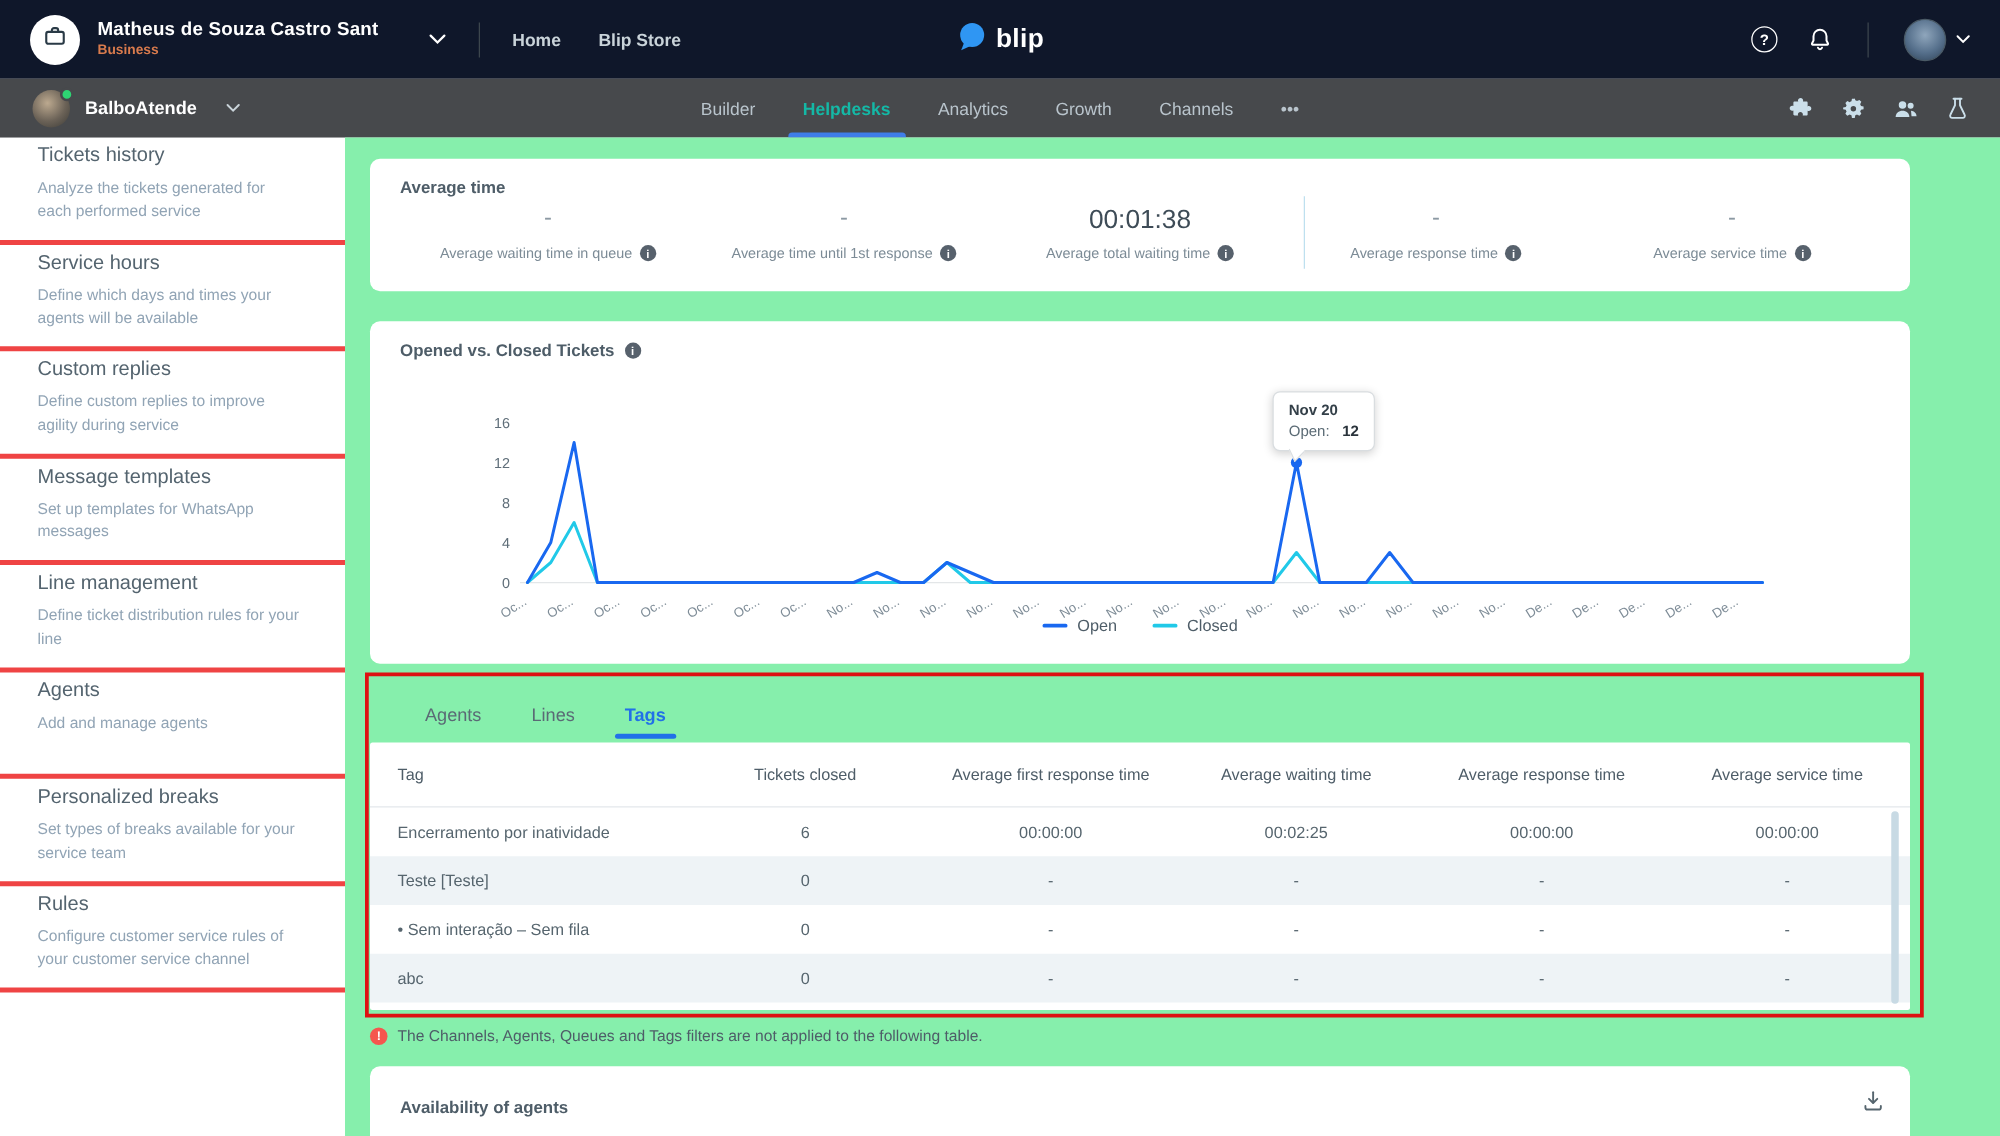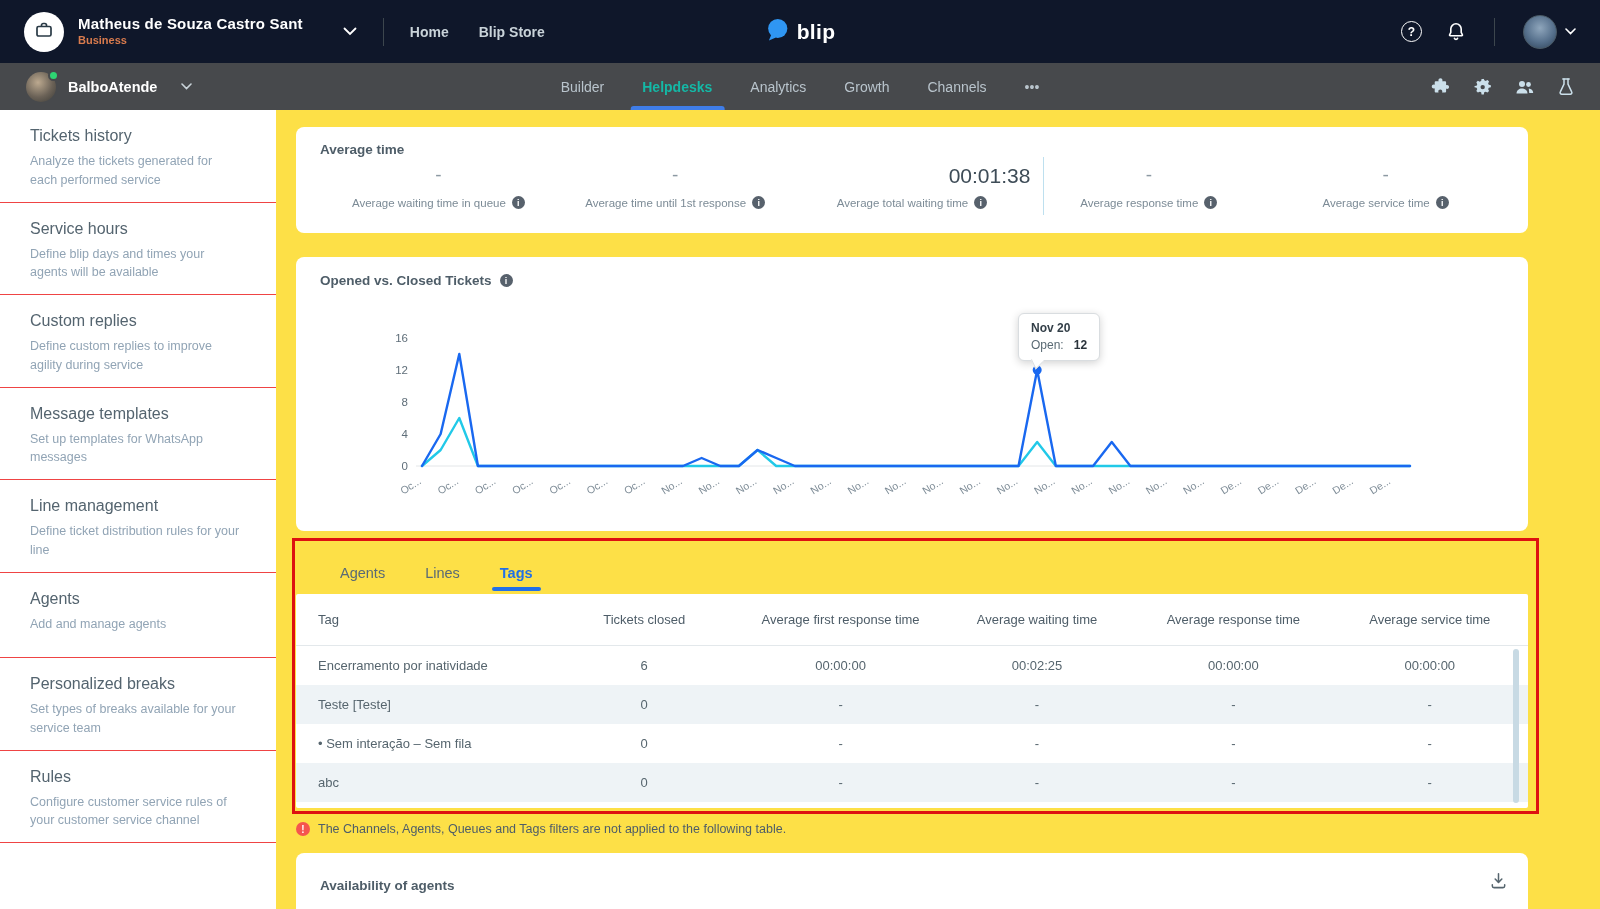--- a/index.html
+++ b/index.html
@@ -33,35 +33,35 @@
   .ws-tabs { position:absolute; left:50%; transform:translateX(-50%); height:100%; display:flex; align-items:stretch; gap:38px; }
   .ws-tab { display:flex; align-items:center; position:relative; color:#B9C4CC; font-size:14px; cursor:pointer; white-space:nowrap; }
   .ws-tab.active { color:#14b8a6; font-weight:700; }
   .ws-tab.active::after { content:""; position:absolute; bottom:0; left:-12px; right:-12px; height:4px; background:#3F7DE8; border-radius:3px 3px 0 0; }
   .ws-icons { margin-left:auto; display:flex; align-items:center; gap:23px; }
   .ws-icons svg { display:block; cursor:pointer; }
 
   
   .layout { display:flex; height:799px; }
   .sidebar { width:276px; background:#fff; overflow:hidden; }
-  .side-item { min-height:85.5px; padding:17px 30px 12px 30px; border-bottom:1px solid #ef4444; cursor:pointer; }
+  .side-item { min-height:85.5px; padding:6px 30px 12px 30px; border-bottom:4px solid #ef4444; cursor:pointer; }
   .side-title { font-size:16px; color:#54646F; margin-bottom:7px; }
   .side-desc { font-size:12.5px; line-height:1.5; color:#91A4B5; max-width:212px; }
 
-  .main { flex:1; background:#fde047; position:relative; overflow:hidden; padding-left:20px; }
+  .main { flex:1; background:#86efac; position:relative; overflow:hidden; padding-left:20px; }
 
   .card { background:#fff; border-radius:8px; width:1232px; }
 
   
   .avg-card { margin-top:17px; height:106px; position:relative; padding:15px 24px 0; }
   .card-title { font-size:13.5px; font-weight:700; color:#4E5D68; display:flex; align-items:center; gap:8px; }
   .metrics { display:flex; margin-top:7px; }
   .metric { flex:1; text-align:center; }
   .metric-value { height:32px; font-size:19px; color:#8C99A3; }
-  .metric-value.strong { font-size:21px; color:#3E4C57;text-align:right; }
+  .metric-value.strong { font-size:21px; color:#3E4C57; }
   .metric-label { font-size:11.5px; color:#7C8B96; display:flex; align-items:center; justify-content:center; gap:6px; }
   .info-dot { width:13px; height:13px; border-radius:50%; background:#57616C; color:#fff; font-size:9px; font-weight:700; display:inline-flex; align-items:center; justify-content:center; flex:0 0 auto; }
   .avg-divider { position:absolute; left:747px; top:30px; height:58px; width:1px; background:#BEE0EF; }
 
   
   .chart-card { margin-top:24px; height:274px; position:relative;text-decoration:underline; }
   .chart-title { position:absolute; left:24px; top:16px; }
   .chart-svg { position:absolute; left:0; top:0; }
   .legend { position:absolute; left:0; top:236px; width:100%; display:flex; justify-content:center; gap:28px; }
   .legend-item { display:flex; align-items:center; gap:8px; font-size:13px; color:#4E5D68; }
@@ -201,21 +201,21 @@
 </div>
 
 <div class="layout">
   <div class="sidebar">
       <div class="side-item">
         <div class="side-title">Tickets history</div>
         <div class="side-desc">Analyze the tickets generated for each performed service</div>
       </div>
       <div class="side-item">
         <div class="side-title">Service hours</div>
-        <div class="side-desc">Define blip days and times your agents will be available</div>
+        <div class="side-desc">Define which days and times your agents will be available</div>
       </div>
       <div class="side-item">
         <div class="side-title">Custom replies</div>
         <div class="side-desc">Define custom replies to improve agility during service</div>
       </div>
       <div class="side-item">
         <div class="side-title">Message templates</div>
         <div class="side-desc">Set up templates for WhatsApp messages</div>
       </div>
       <div class="side-item">
@@ -316,20 +316,30 @@
           <text x="908.9433962264151" y="226" text-anchor="end" font-size="10.5" fill="#7E8C97" font-family="Liberation Sans, sans-serif" transform="rotate(-32 908.9433962264151 226)">No...</text>
           <text x="946.2264150943396" y="226" text-anchor="end" font-size="10.5" fill="#7E8C97" font-family="Liberation Sans, sans-serif" transform="rotate(-32 946.2264150943396 226)">De...</text>
           <text x="983.5094339622641" y="226" text-anchor="end" font-size="10.5" fill="#7E8C97" font-family="Liberation Sans, sans-serif" transform="rotate(-32 983.5094339622641 226)">De...</text>
           <text x="1020.7924528301886" y="226" text-anchor="end" font-size="10.5" fill="#7E8C97" font-family="Liberation Sans, sans-serif" transform="rotate(-32 1020.7924528301886 226)">De...</text>
           <text x="1058.0754716981132" y="226" text-anchor="end" font-size="10.5" fill="#7E8C97" font-family="Liberation Sans, sans-serif" transform="rotate(-32 1058.0754716981132 226)">De...</text>
           <text x="1095.3584905660377" y="226" text-anchor="end" font-size="10.5" fill="#7E8C97" font-family="Liberation Sans, sans-serif" transform="rotate(-32 1095.3584905660377 226)">De...</text>
           <polyline points="126,209 144.64150943396226,193 163.2830188679245,161 181.9245283018868,209 200.56603773584905,209 219.2075471698113,209 237.8490566037736,209 256.49056603773585,209 275.1320754716981,209 293.77358490566036,209 312.4150943396226,209 331.0566037735849,209 349.6981132075472,209 368.33962264150944,209 386.9811320754717,209 405.62264150943395,209 424.2641509433962,209 442.90566037735846,209 461.5471698113207,193 480.18867924528297,209 498.8301886792452,209 517.4716981132076,209 536.1132075471698,209 554.7547169811321,209 573.3962264150944,209 592.0377358490566,209 610.6792452830189,209 629.3207547169811,209 647.9622641509434,209 666.6037735849056,209 685.2452830188679,209 703.8867924528302,209 722.5283018867924,209 741.1698113207547,185 759.8113207547169,209 778.4528301886792,209 797.0943396226414,209 815.7358490566037,209 834.3773584905659,209 853.0188679245282,209 871.6603773584905,209 890.3018867924528,209 908.9433962264151,209 927.5849056603773,209 946.2264150943396,209 964.8679245283018,209 983.5094339622641,209 1002.1509433962264,209 1020.7924528301886,209 1039.433962264151,209 1058.0754716981132,209 1076.7169811320755,209 1095.3584905660377,209 1114,209" fill="none" stroke="#21C9E8" stroke-width="2.4" stroke-linejoin="round" stroke-linecap="round"></polyline>
           <polyline points="126,209 144.64150943396226,177 163.2830188679245,97 181.9245283018868,209 200.56603773584905,209 219.2075471698113,209 237.8490566037736,209 256.49056603773585,209 275.1320754716981,209 293.77358490566036,209 312.4150943396226,209 331.0566037735849,209 349.6981132075472,209 368.33962264150944,209 386.9811320754717,209 405.62264150943395,201 424.2641509433962,209 442.90566037735846,209 461.5471698113207,193 480.18867924528297,201 498.8301886792452,209 517.4716981132076,209 536.1132075471698,209 554.7547169811321,209 573.3962264150944,209 592.0377358490566,209 610.6792452830189,209 629.3207547169811,209 647.9622641509434,209 666.6037735849056,209 685.2452830188679,209 703.8867924528302,209 722.5283018867924,209 741.1698113207547,113 759.8113207547169,209 778.4528301886792,209 797.0943396226414,209 815.7358490566037,185 834.3773584905659,209 853.0188679245282,209 871.6603773584905,209 890.3018867924528,209 908.9433962264151,209 927.5849056603773,209 946.2264150943396,209 964.8679245283018,209 983.5094339622641,209 1002.1509433962264,209 1020.7924528301886,209 1039.433962264151,209 1058.0754716981132,209 1076.7169811320755,209 1095.3584905660377,209 1114,209" fill="none" stroke="#1968F0" stroke-width="2.4" stroke-linejoin="round" stroke-linecap="round"></polyline>
           <circle cx="741.1698113207547" cy="113" r="4.5" fill="#1968F0"></circle>
         </svg>
+      <div class="legend" id="chart-legend">
+          <div class="legend-item">
+            <span class="legend-swatch" style="background: rgb(25, 104, 240);"></span>
+            <span>Open</span>
+          </div>
+          <div class="legend-item">
+            <span class="legend-swatch" style="background: rgb(33, 201, 232);"></span>
+            <span>Closed</span>
+          </div>
+        </div>
       <div class="tooltip">
         <div class="tooltip-title">Nov 20</div>
         <div class="tooltip-row">
           <span>Open:</span>
           <b>12</b>
         </div>
         <div class="tooltip-tail"></div>
       </div>
     </div>
 

